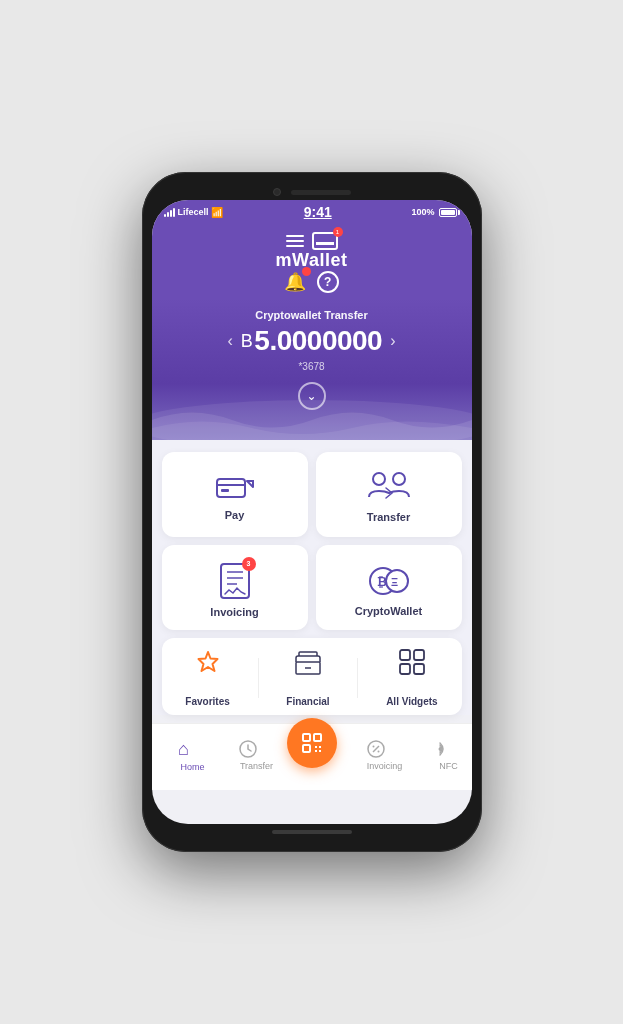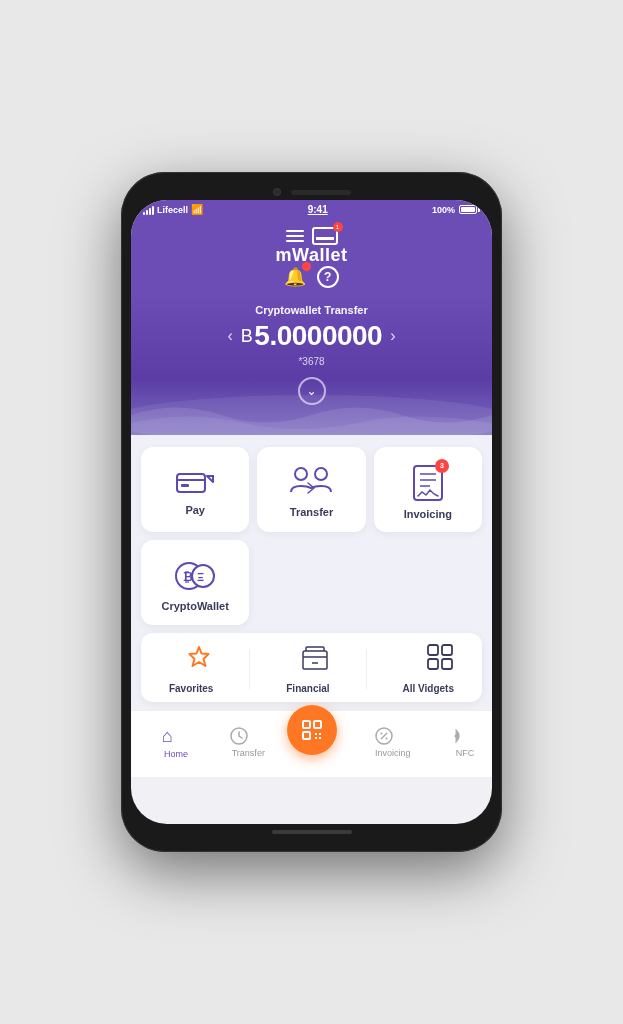--- a/index.html
+++ b/index.html
@@ -6,21 +6,21 @@
     body {
       background: #e8e8e8;
       display: flex;
       justify-content: center;
       align-items: center;
       min-height: 100vh;
       font-family: -apple-system, BlinkMacSystemFont, 'Segoe UI', sans-serif;
     }
 
     .phone-outer {
-      width: 381px;
+      width: 340px;
       height: 680px;
       background: #1a1a1a;
       border-radius: 44px;
       padding: 10px;
       box-shadow: 0 20px 60px rgba(0,0,0,0.5), inset 0 0 0 1px #333;
       position: relative;
     }
 
     .phone-top-bar {
       display: flex;
@@ -60,21 +60,21 @@
       display: flex;
       justify-content: space-between;
       align-items: center;
       padding: 4px 12px;
       font-size: 9px;
       color: white;
       font-weight: 600;
     }
 
     .status-left { display: flex; align-items: center; gap: 3px; }
-    .status-center { font-size: 10px; font-weight: 600; text-decoration: underline; }
+    .status-center { font-size: 14px; font-weight: 600; text-decoration: underline; }
     .status-right { display: flex; align-items: center; gap: 4px; font-size: 9px; }
 
     .signal-bars {
       display: flex;
       align-items: flex-end;
       gap: 1px;
       height: 10px;
     }
     .signal-bars span {
       background: white;
@@ -282,21 +282,21 @@
     
     .main-content {
       background: #f0f0f8;
       padding: 12px 10px 0;
       flex: 1;
     }
 
     
     .grid-2x2 {
       display: grid;
-      grid-template-columns: 1fr 1fr 1fr;
+      grid-template-columns: 1fr 1fr;
       gap: 8px;
       margin-bottom: 8px;
     }
 
     .grid-card {
       background: white;
       border-radius: 12px;
       padding: 14px 10px 10px;
       display: flex;
       flex-direction: column;
@@ -343,22 +343,22 @@
       display: flex;
       justify-content: space-around;
       align-items: center;
       box-shadow: 0 2px 8px rgba(0,0,0,0.06);
       margin-bottom: 8px;
     }
 
     .widget-item {
       display: flex;
       flex-direction: column;
-      align-items: flex-end;
-      gap: 12px;
+      align-items: center;
+      gap: 20px;
       cursor: pointer;
       padding: 0 8px;
     }
 
     .widget-label {
       color: #3a3a5c;
       font-size: 10px;
       font-weight: 600;
     }
 

